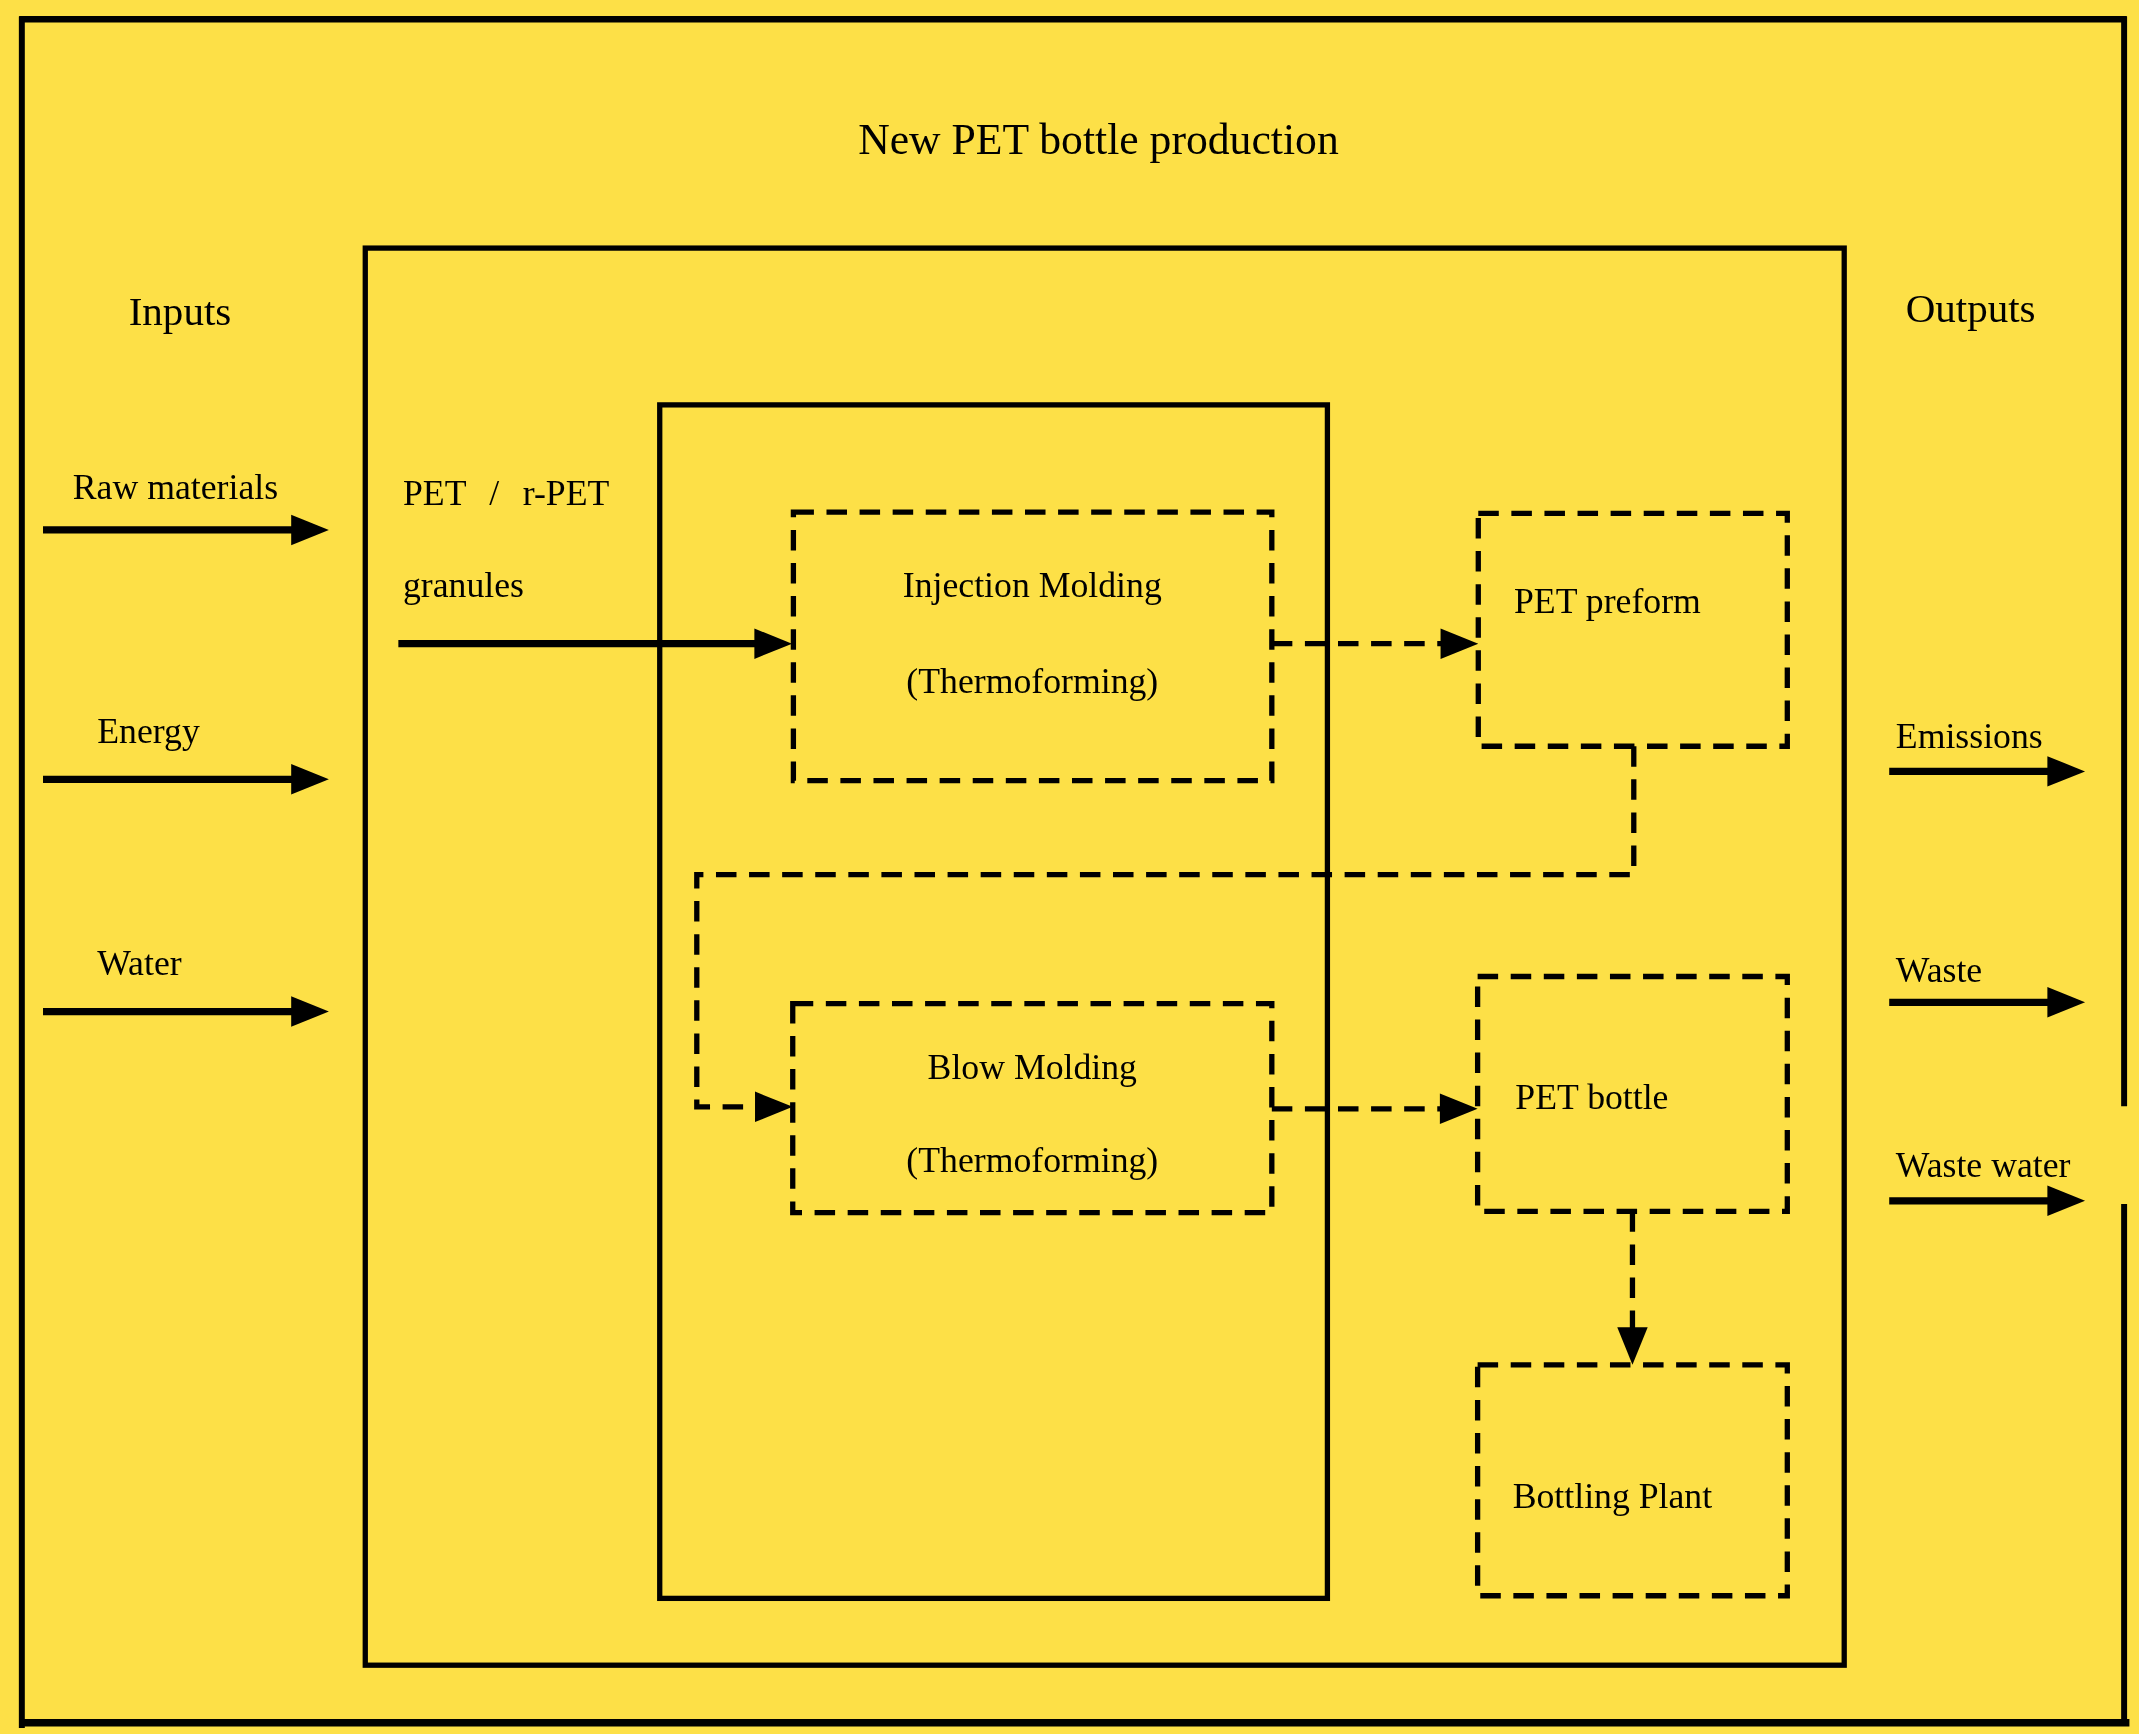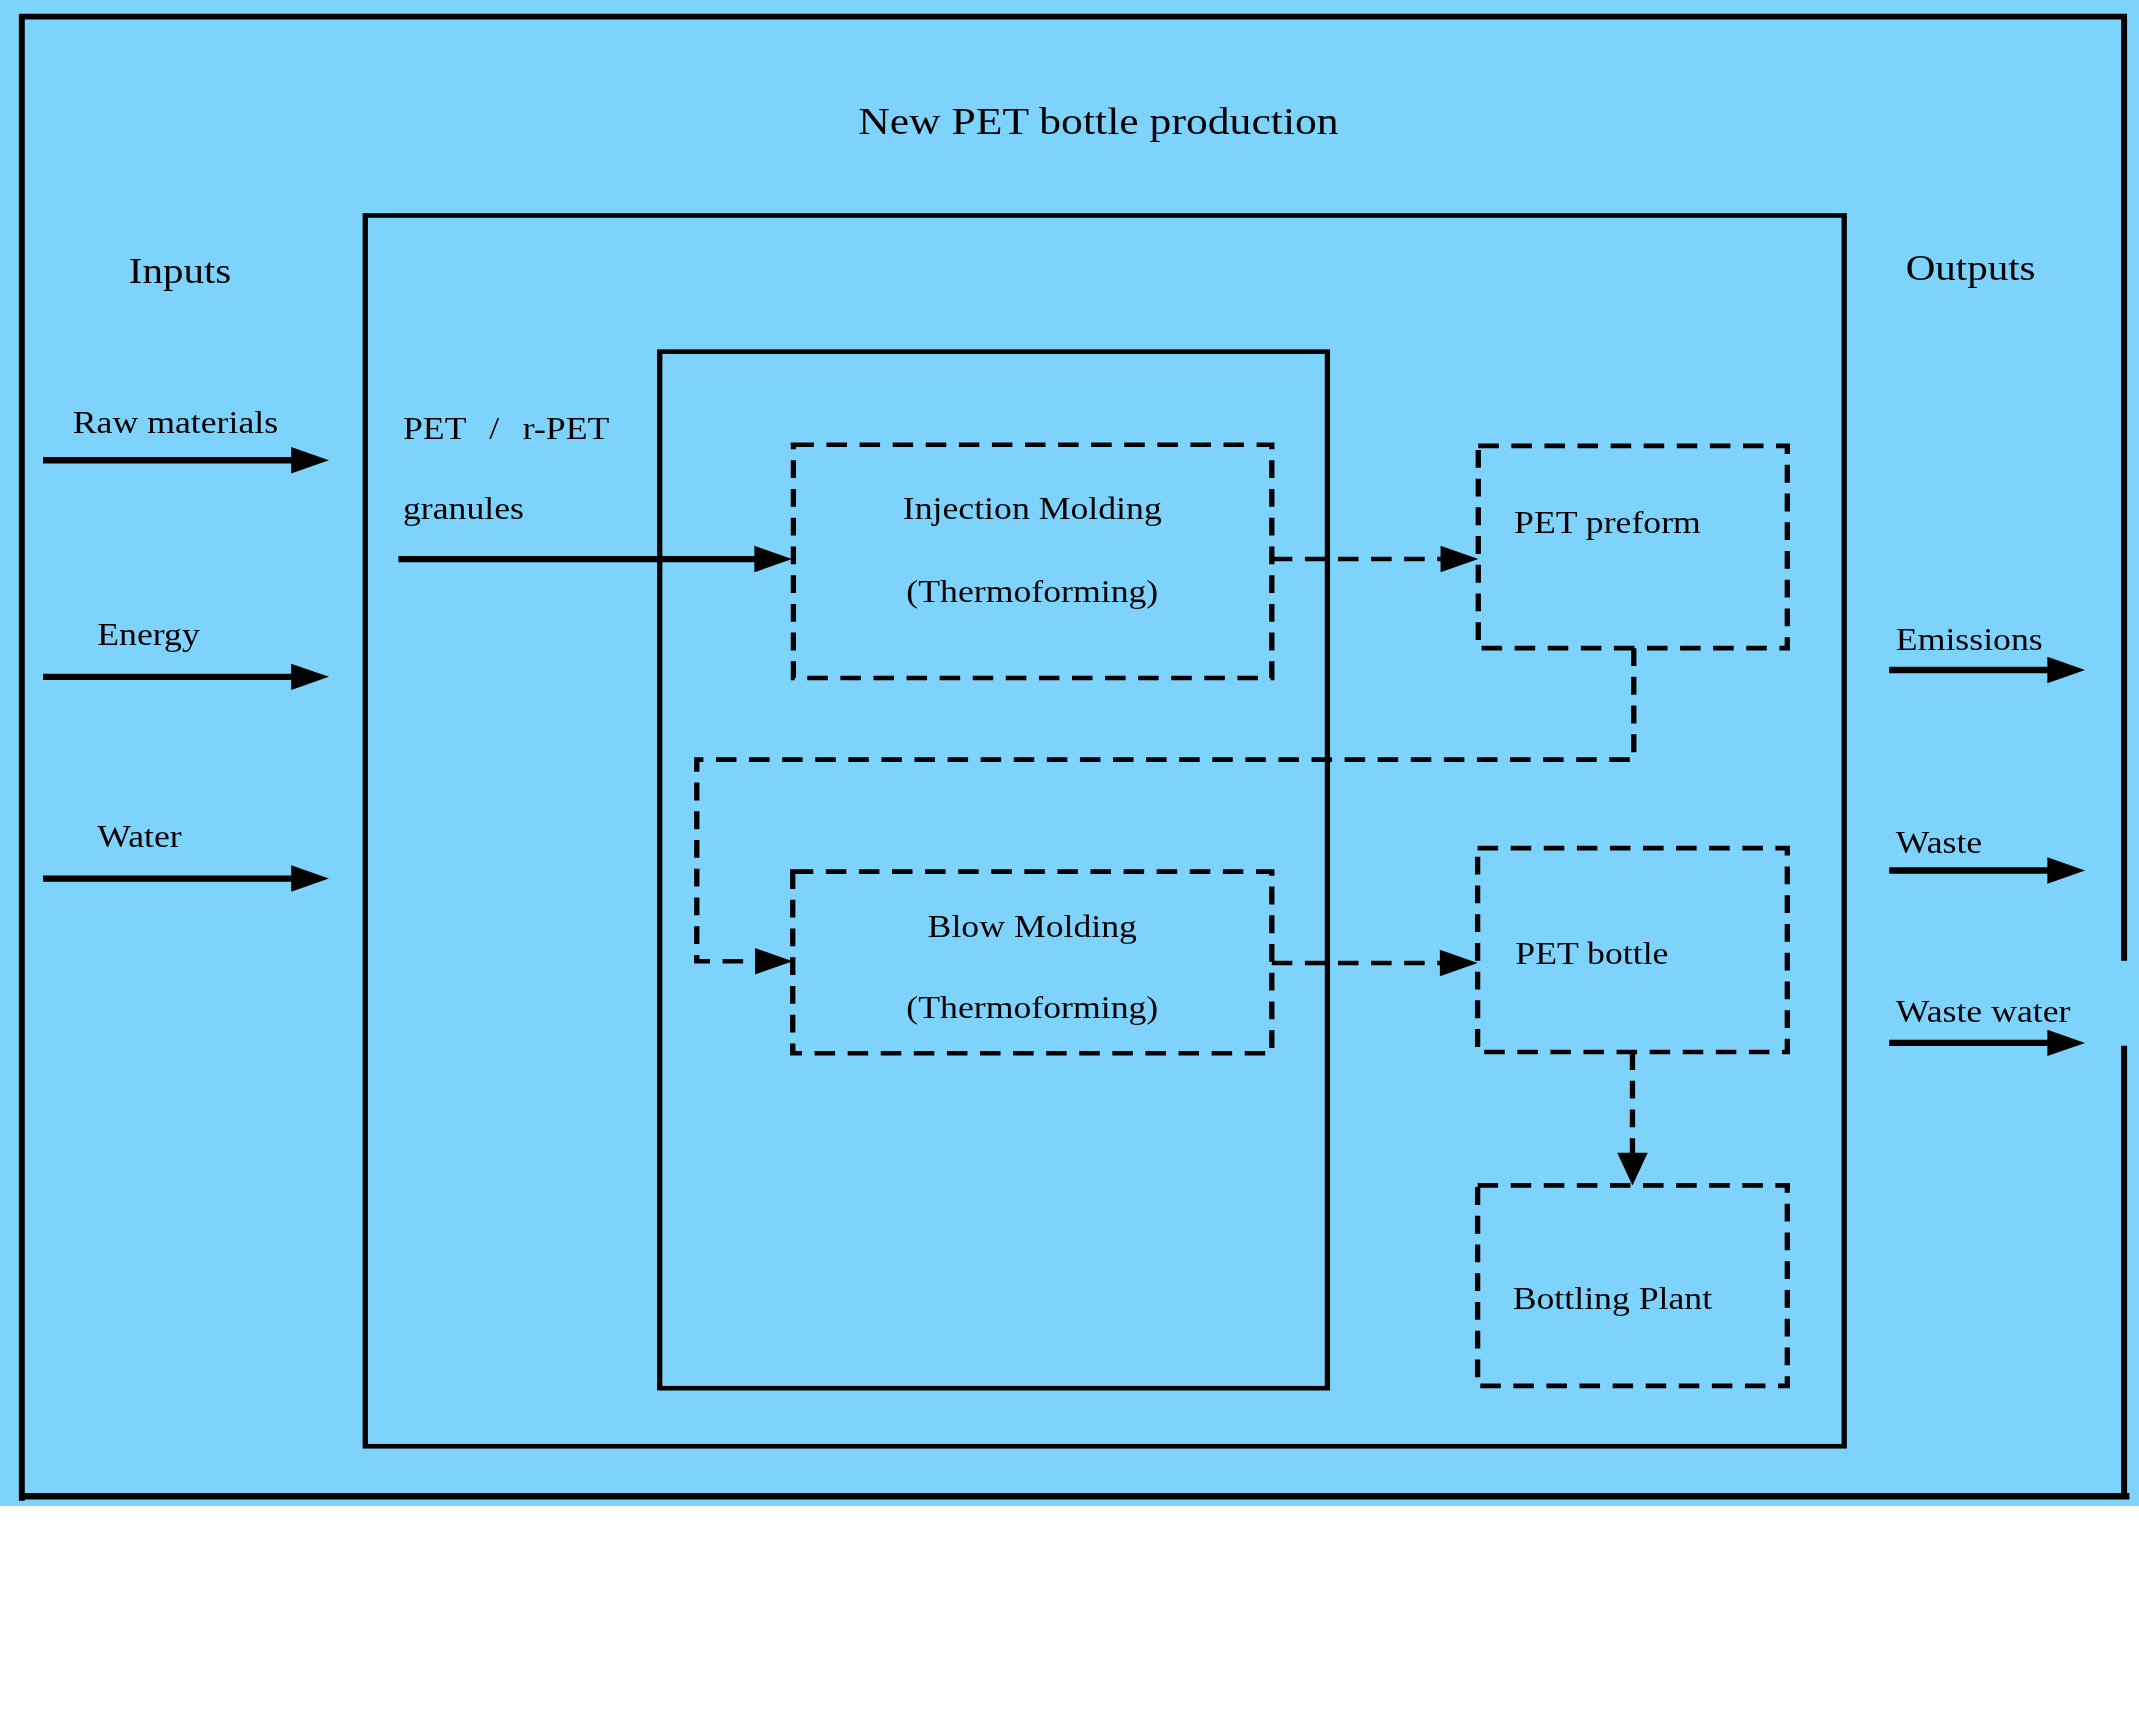--- a/index.html
+++ b/index.html
@@ -3,22 +3,22 @@
 <meta charset="utf-8">
 <style>
   html, body {
     margin: 0;
     padding: 0;
     background: #ffffff;
   }
   #stage {
     position: relative;
     width: 2140px;
-    height: 1506px;
-    background: #7dd3fc;
+    height: 1734px;
+    background: #fde047;
     overflow: hidden;
     text-align: center;
   }
   svg {
     display: block;
     width: 100%;
     height: 100%;
   }
   text {
     font-family: "Liberation Serif", "DejaVu Serif", serif;

